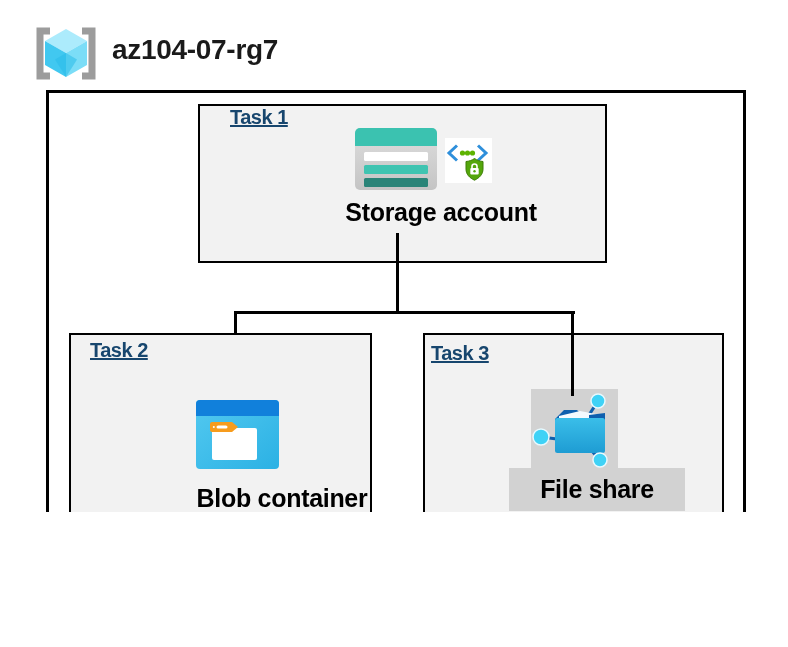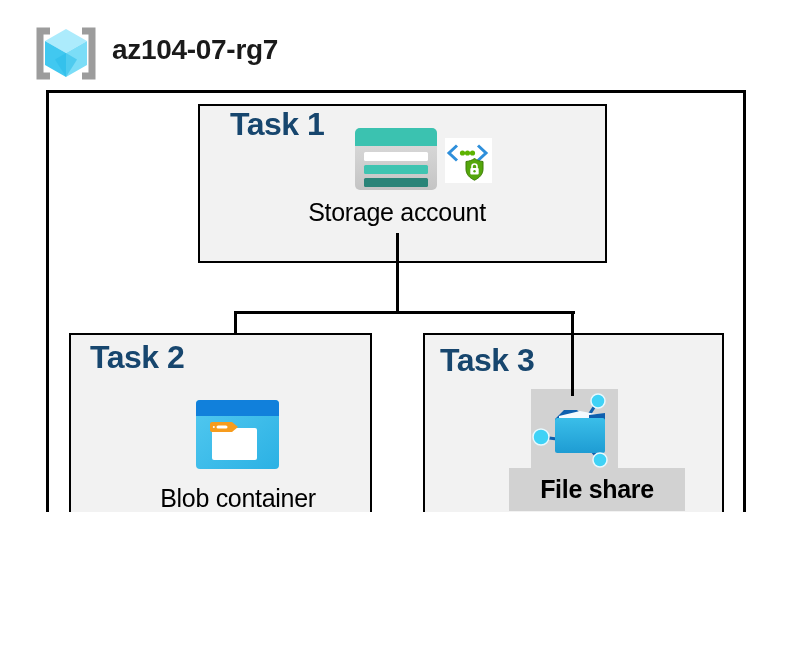--- a/index.html
+++ b/index.html
@@ -11,26 +11,26 @@
   .rg-title{position:absolute;left:112px;top:34px;font-size:28px;font-weight:bold;color:#1a1a1a;letter-spacing:-0.3px;}
 
   
   .outer-box{position:absolute;left:46px;top:90px;width:700px;height:516px;border:3px solid #000;background:#ffffff;box-sizing:border-box;}
 
   
   .task-box{position:absolute;background:#f2f2f2;border:2.5px solid #000;box-sizing:border-box;}
   .task1{left:198px;top:104px;width:409px;height:159px;}
   .task2{left:69px;top:333px;width:303px;height:240px;}
   .task3{left:423px;top:333px;width:301px;height:241px;}
-  .task-label{position:absolute;font-size:32px;font-weight:bold;color:#17466E;letter-spacing:-0.5px;}
+  .task-label{position:absolute;font-size:20px;font-weight:bold;color:#17466E;letter-spacing:-0.5px;text-decoration:underline;}
   .task1-label{left:230px;top:106px;}
   .task2-label{left:90px;top:339px;text-align:center;}
-  .task3-label{left:440px;top:342px;}
+  .task3-label{left:431px;top:342px;}
 
-  .item-label{position:absolute;font-size:25px;font-weight:normal;color:#000;text-align:center;letter-spacing:-0.3px;}
+  .item-label{position:absolute;font-size:25px;font-weight:bold;color:#000;text-align:center;letter-spacing:-0.3px;padding-left:44px;}
   .storage-label{left:198px;top:198px;width:398px;}
   .blob-label{left:98px;top:484px;width:280px;}
 
   
   .line{position:absolute;background:#000;}
   .line-v1{left:396px;top:233px;width:3px;height:80px;}
   .line-h {left:234px;top:311px;width:341px;height:3px;}
   .line-v2{left:234px;top:311px;width:3px;height:81px;}
   .line-v3{left:571px;top:311px;width:3px;height:85px;z-index:3;}
 

